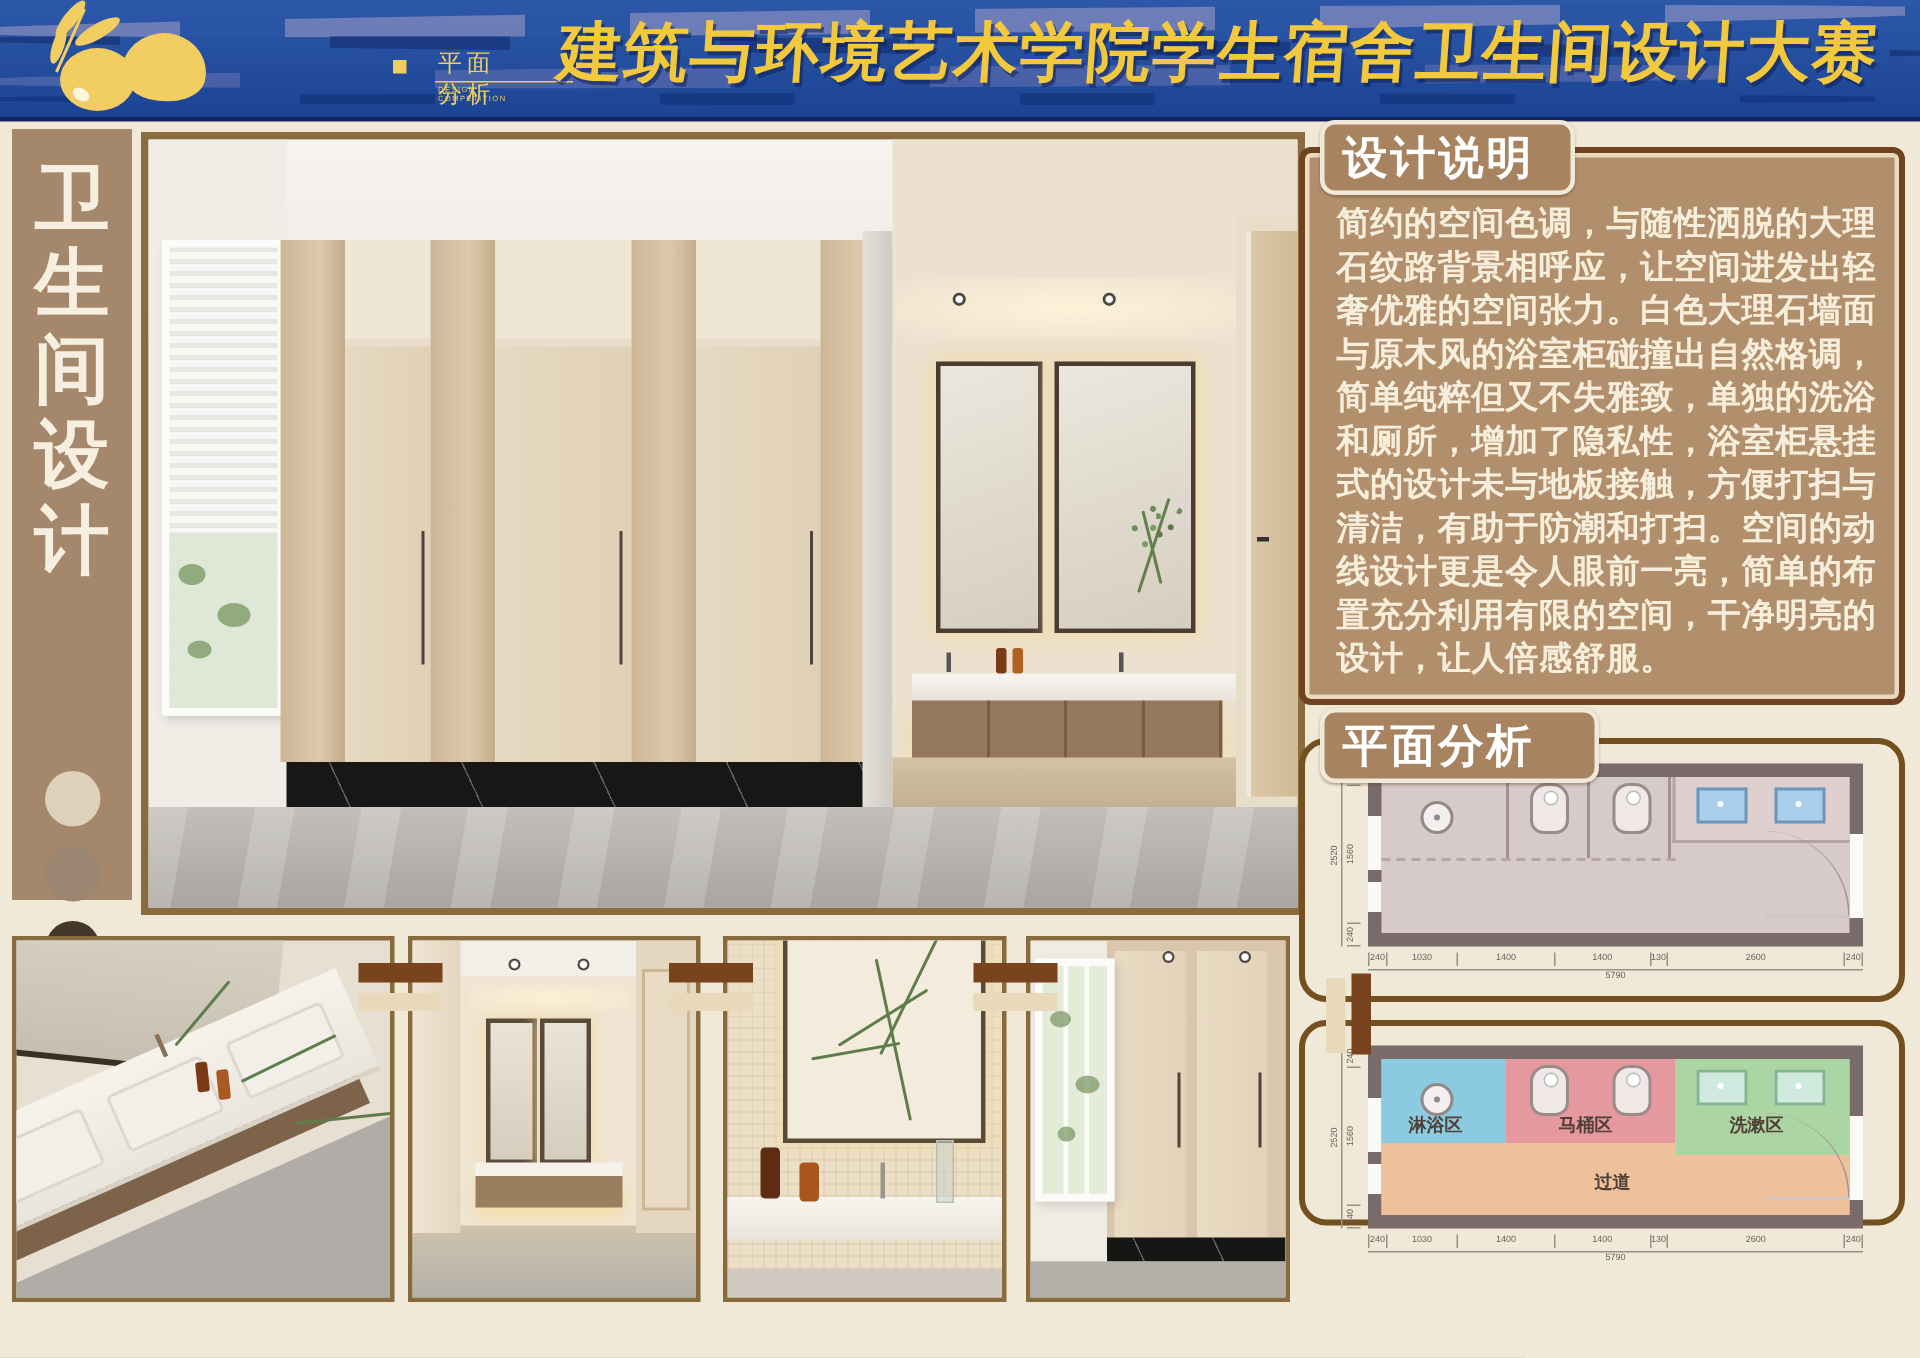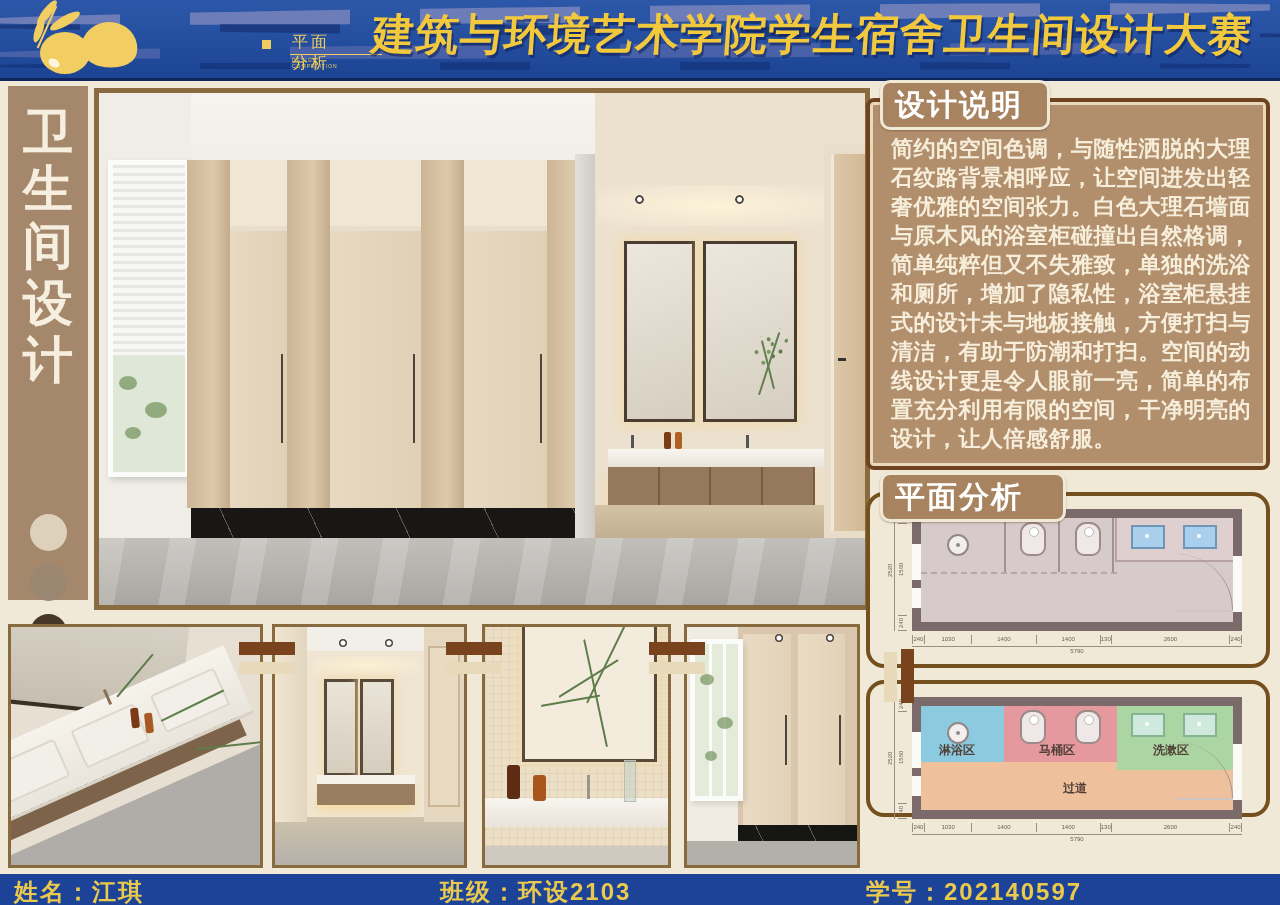--- a/index.html
+++ b/index.html
@@ -465,19 +465,14 @@
   </div>
 
   <div class="abs conn-h ch-brown chb1"></div>
   <div class="abs conn-h ch-cream chb1"></div>
   <div class="abs conn-h ch-brown chb2"></div>
   <div class="abs conn-h ch-cream chb2"></div>
   <div class="abs conn-h ch-brown chb3"></div>
   <div class="abs conn-h ch-cream chb3"></div>
 
 
-  <div class="abs footer">
-    <div class="f-item f-name"><span>姓名：</span><span>江琪</span></div>
-    <div class="f-item f-class"><span>班级：</span><span>环设2103</span></div>
-    <div class="f-item f-id"><span>学号：</span><span>202140597</span></div>
-  </div>
 
 </div>
 
 </body></html>

